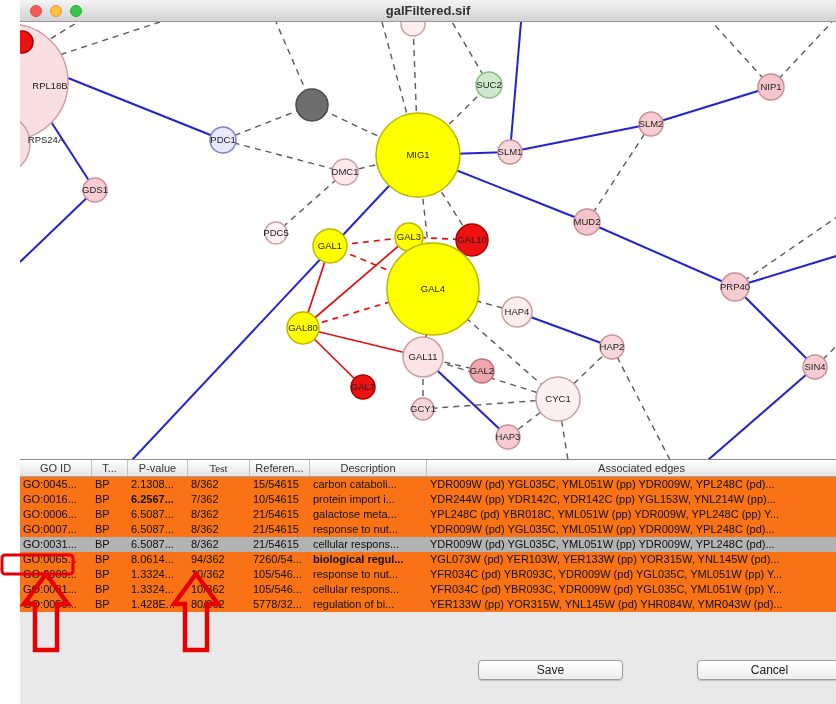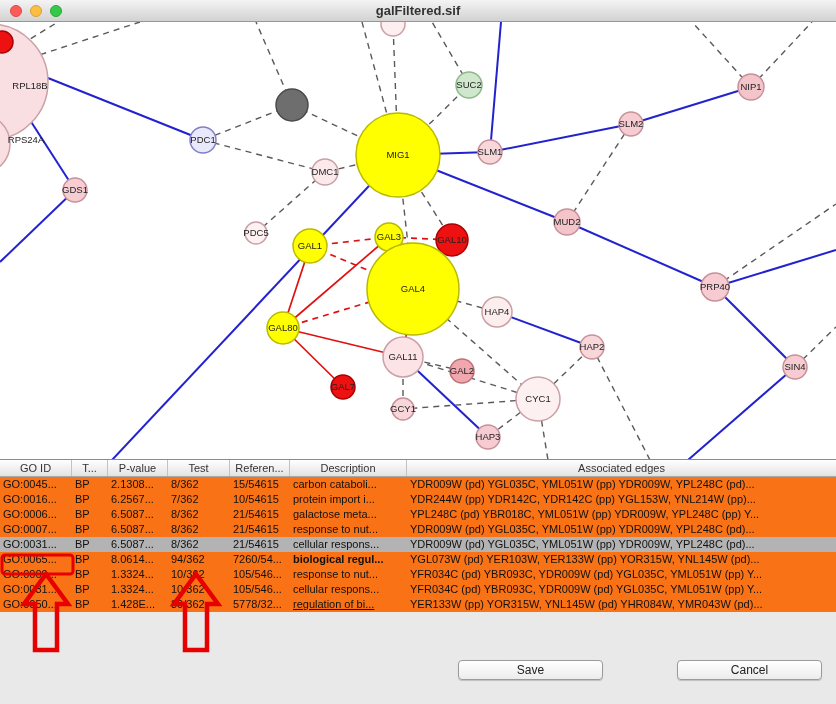--- a/index.html
+++ b/index.html
@@ -1,18 +1,18 @@
 <!DOCTYPE html>
 <html><head>
 <meta charset="utf-8">
 <style>
   *{margin:0;padding:0;box-sizing:border-box;}
   html,body{width:836px;}
   body{font-family:"Liberation Sans","DejaVu Sans",sans-serif;background:#fff;}
-  #app{position:relative;width:836px;height:704px;overflow:hidden;background:#fff;}
+  #app{position:relative;width:836px;height:704px;overflow:hidden;background:#fff;padding-left:20px;}
 
   
   .titlebar{position:relative;display:flex;align-items:center;justify-content:center;}
   #top-titlebar{height:22px;background:linear-gradient(#f4f4f4,#d2d2d2);border-bottom:1px solid #979797;}
   #top-title{font-size:13px;font-weight:700;color:#333;}
   .lights{position:absolute;left:10px;top:50%;transform:translateY(-50%);display:flex;gap:8px;}
   .light{width:12px;height:12px;border-radius:50%;}
   .light.red{background:#fc5b57;border:1px solid #d94c44;}
   .light.yellow{background:#fdbe41;border:1px solid #d9a134;}
   .light.green{background:#35c94a;border:1px solid #2aa837;}
@@ -183,39 +183,39 @@
         </svg>
     </div>
   </div>
 
   <div id="bottom-window">
 
     <div id="table-header">
         <div class="th" style="width: 72px;">GO ID</div>
         <div class="th" style="width: 36px;">T...</div>
         <div class="th" style="width: 60px;">P-value</div>
-        <div class="th" style="width: 62px;">Test</div>
+        <div class="th" style="width: 62px; font-family: Liberation Serif, serif;">Test</div>
         <div class="th" style="width: 60px;">Referen...</div>
         <div class="th" style="width: 117px;">Description</div>
         <div class="th grow">Associated edges</div>
       </div>
     <div id="table-body">
         <div class="tr">
           <div class="td" style="width: 72px;">GO:0045...</div>
           <div class="td" style="width: 36px;">BP</div>
           <div class="td" style="width: 60px;">2.1308...</div>
           <div class="td" style="width: 62px;">8/362</div>
           <div class="td" style="width: 60px;">15/54615</div>
           <div class="td" style="width: 117px;">carbon cataboli...</div>
           <div class="td grow">YDR009W (pd) YGL035C, YML051W (pp) YDR009W, YPL248C (pd)...</div>
         </div>
         <div class="tr">
           <div class="td" style="width: 72px;">GO:0016...</div>
           <div class="td" style="width: 36px;">BP</div>
-          <div class="td" style="width: 60px;">6.2567...</div>
+          <div class="td" style="width: 60px; font-weight: bold;">6.2567...</div>
           <div class="td" style="width: 62px;">7/362</div>
           <div class="td" style="width: 60px;">10/54615</div>
           <div class="td" style="width: 117px;">protein import i...</div>
           <div class="td grow">YDR244W (pp) YDR142C, YDR142C (pp) YGL153W, YNL214W (pp)...</div>
         </div>
         <div class="tr">
           <div class="td" style="width: 72px;">GO:0006...</div>
           <div class="td" style="width: 36px;">BP</div>
           <div class="td" style="width: 60px;">6.5087...</div>
           <div class="td" style="width: 62px;">8/362</div>
@@ -267,21 +267,21 @@
           <div class="td" style="width: 60px;">105/546...</div>
           <div class="td" style="width: 117px;">cellular respons...</div>
           <div class="td grow">YFR034C (pd) YBR093C, YDR009W (pd) YGL035C, YML051W (pp) Y...</div>
         </div>
         <div class="tr">
           <div class="td" style="width: 72px;">GO:0050...</div>
           <div class="td" style="width: 36px;">BP</div>
           <div class="td" style="width: 60px;">1.428E...</div>
           <div class="td" style="width: 62px;">80/362</div>
           <div class="td" style="width: 60px;">5778/32...</div>
-          <div class="td" style="width: 117px; text-decoration: underline;">regulation of bi...</div>
+          <div class="td" style="width: 117px;">regulation of bi...</div>
           <div class="td grow">YER133W (pp) YOR315W, YNL145W (pd) YHR084W, YMR043W (pd)...</div>
         </div>
       </div>
 
     <div class="btn" id="cancel-btn">Cancel</div>
     <div class="btn" id="save-btn">Save</div>
   </div>
 
   <svg id="annotations" width="836" height="704">
     <rect class="ann" x="2" y="555" width="71" height="19" rx="3" stroke-width="3"></rect>

